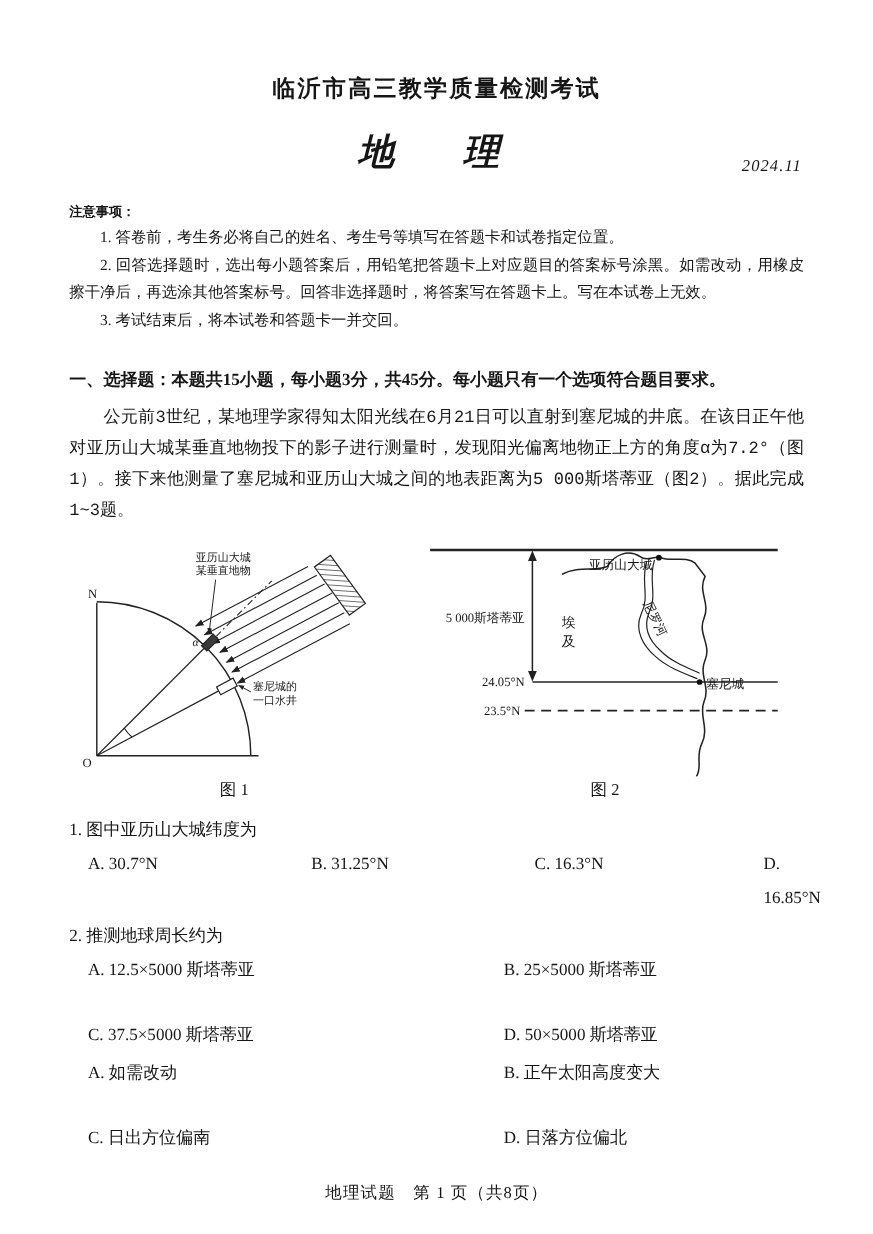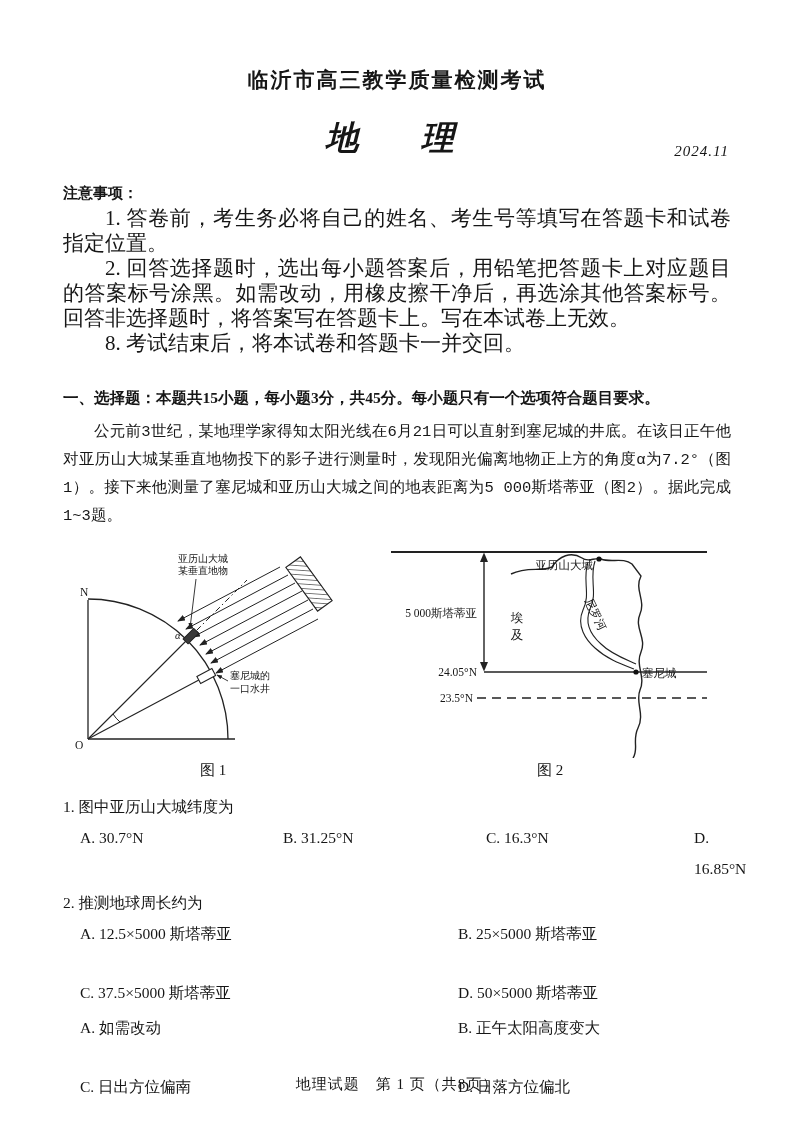--- a/index.html
+++ b/index.html
@@ -9,22 +9,22 @@
     background:#ffffff; color:#161616;
     font-family:"Liberation Serif","DejaVu Serif",serif;
     padding:56px 63px 0 63px;
     overflow:hidden;
   }
   .exam-title { text-align:center; font-size:21px; font-weight:700; letter-spacing:2px; padding-top:10px; }
   .subject-row { position:relative; margin-top:22px; height:48px;font-style:italic; }
   .subject-title { text-align:center; font-size:33px; font-weight:700; letter-spacing:0.45em; }
   .exam-date { position:absolute; right:2px; bottom:4px; font-size:15px; letter-spacing:1px;text-align:center; }
   .notice { margin-top:20px; }
-  .notice-title { font-size:15px; font-weight:700; margin-bottom:3px; }
-  .para { font-size:21px; line-height:25px; text-align:justify; text-indent:2em; }
+  .notice-title { font-size:12px; font-weight:700; margin-bottom:3px; }
+  .para { font-size:14px; line-height:25px; text-align:justify; text-indent:2em; }
   .section-heading { margin-top:30px; font-size:15.5px; font-weight:700; line-height:24px; }
   .passage { margin-top:8px; font-size:15.5px; line-height:28px; text-align:justify; text-indent:2em;font-family:Liberation Mono, monospace; }
   .figures { margin-top:12px; display:flex; gap:26px; align-items:flex-start; }
   .figure { display:flex; flex-direction:column; align-items:center; }
   .fig-caption { font-size:15px; margin-top:3px; }
   svg text { font-family:"Liberation Serif","DejaVu Serif",serif; fill:#161616; }
   .questions { margin-top:12px; }
   .question { margin-top:4px; }
   .q-stem { font-size:15.5px; line-height:30px; }
   .opts { display:grid; padding-left:17px; font-size:15.5px; line-height:31px;gap:28px; }
@@ -41,21 +41,21 @@
 
   <div class="subject-row">
     <div class="subject-title">地　理</div>
     <div class="exam-date">2024.11</div>
   </div>
 
   <div class="notice">
     <div class="notice-title">注意事项：</div>
     <p class="para">1. 答卷前，考生务必将自己的姓名、考生号等填写在答题卡和试卷指定位置。</p>
     <p class="para">2. 回答选择题时，选出每小题答案后，用铅笔把答题卡上对应题目的答案标号涂黑。如需改动，用橡皮擦干净后，再选涂其他答案标号。回答非选择题时，将答案写在答题卡上。写在本试卷上无效。</p>
-    <p class="para">8. 考试结束后，将本试卷和答题卡一并交回。</p>
+    <p class="para">3. 考试结束后，将本试卷和答题卡一并交回。</p>
   </div>
 
   <div class="section-heading">一、选择题：本题共15小题，每小题3分，共45分。每小题只有一个选项符合题目要求。</div>
 
   <p class="passage">公元前3世纪，某地理学家得知太阳光线在6月21日可以直射到塞尼城的井底。在该日正午他对亚历山大城某垂直地物投下的影子进行测量时，发现阳光偏离地物正上方的角度α为7.2°（图1）。接下来他测量了塞尼城和亚历山大城之间的地表距离为5 000斯塔蒂亚（图2）。据此完成1~3题。</p>
 
   <div class="figures">
 
     <div class="figure">
       <svg width="300" height="216" viewBox="0 0 300 216">

